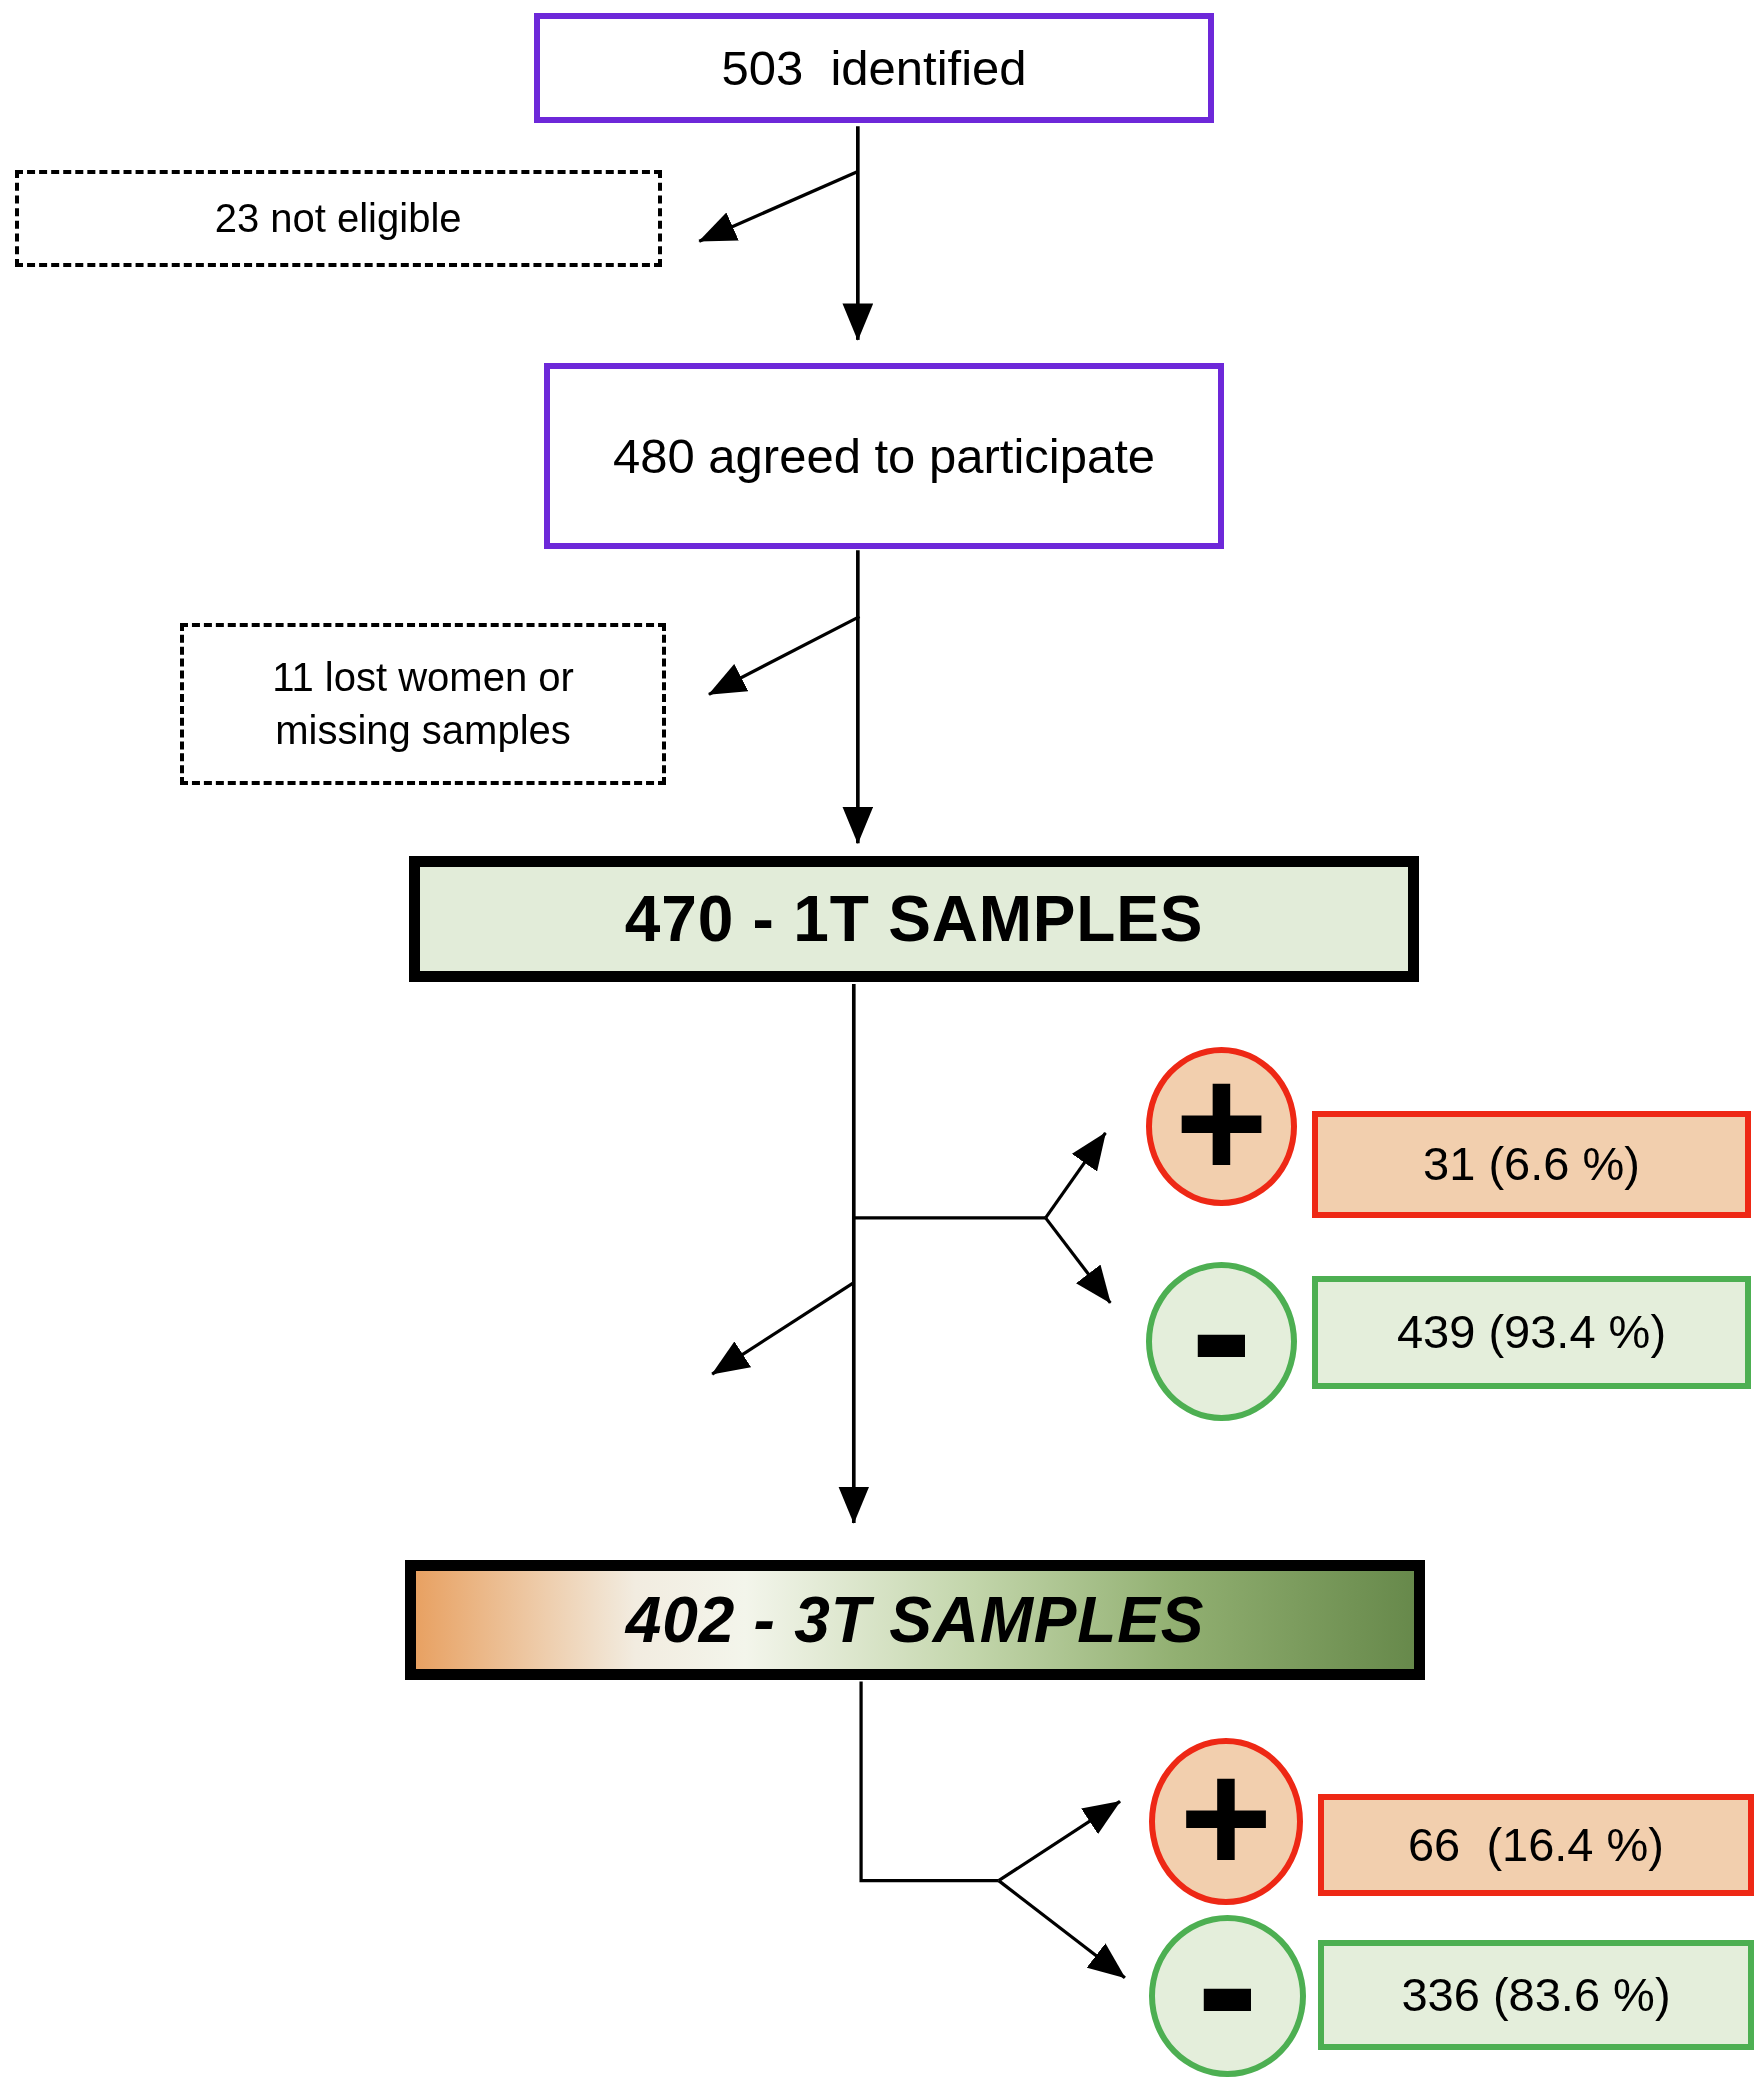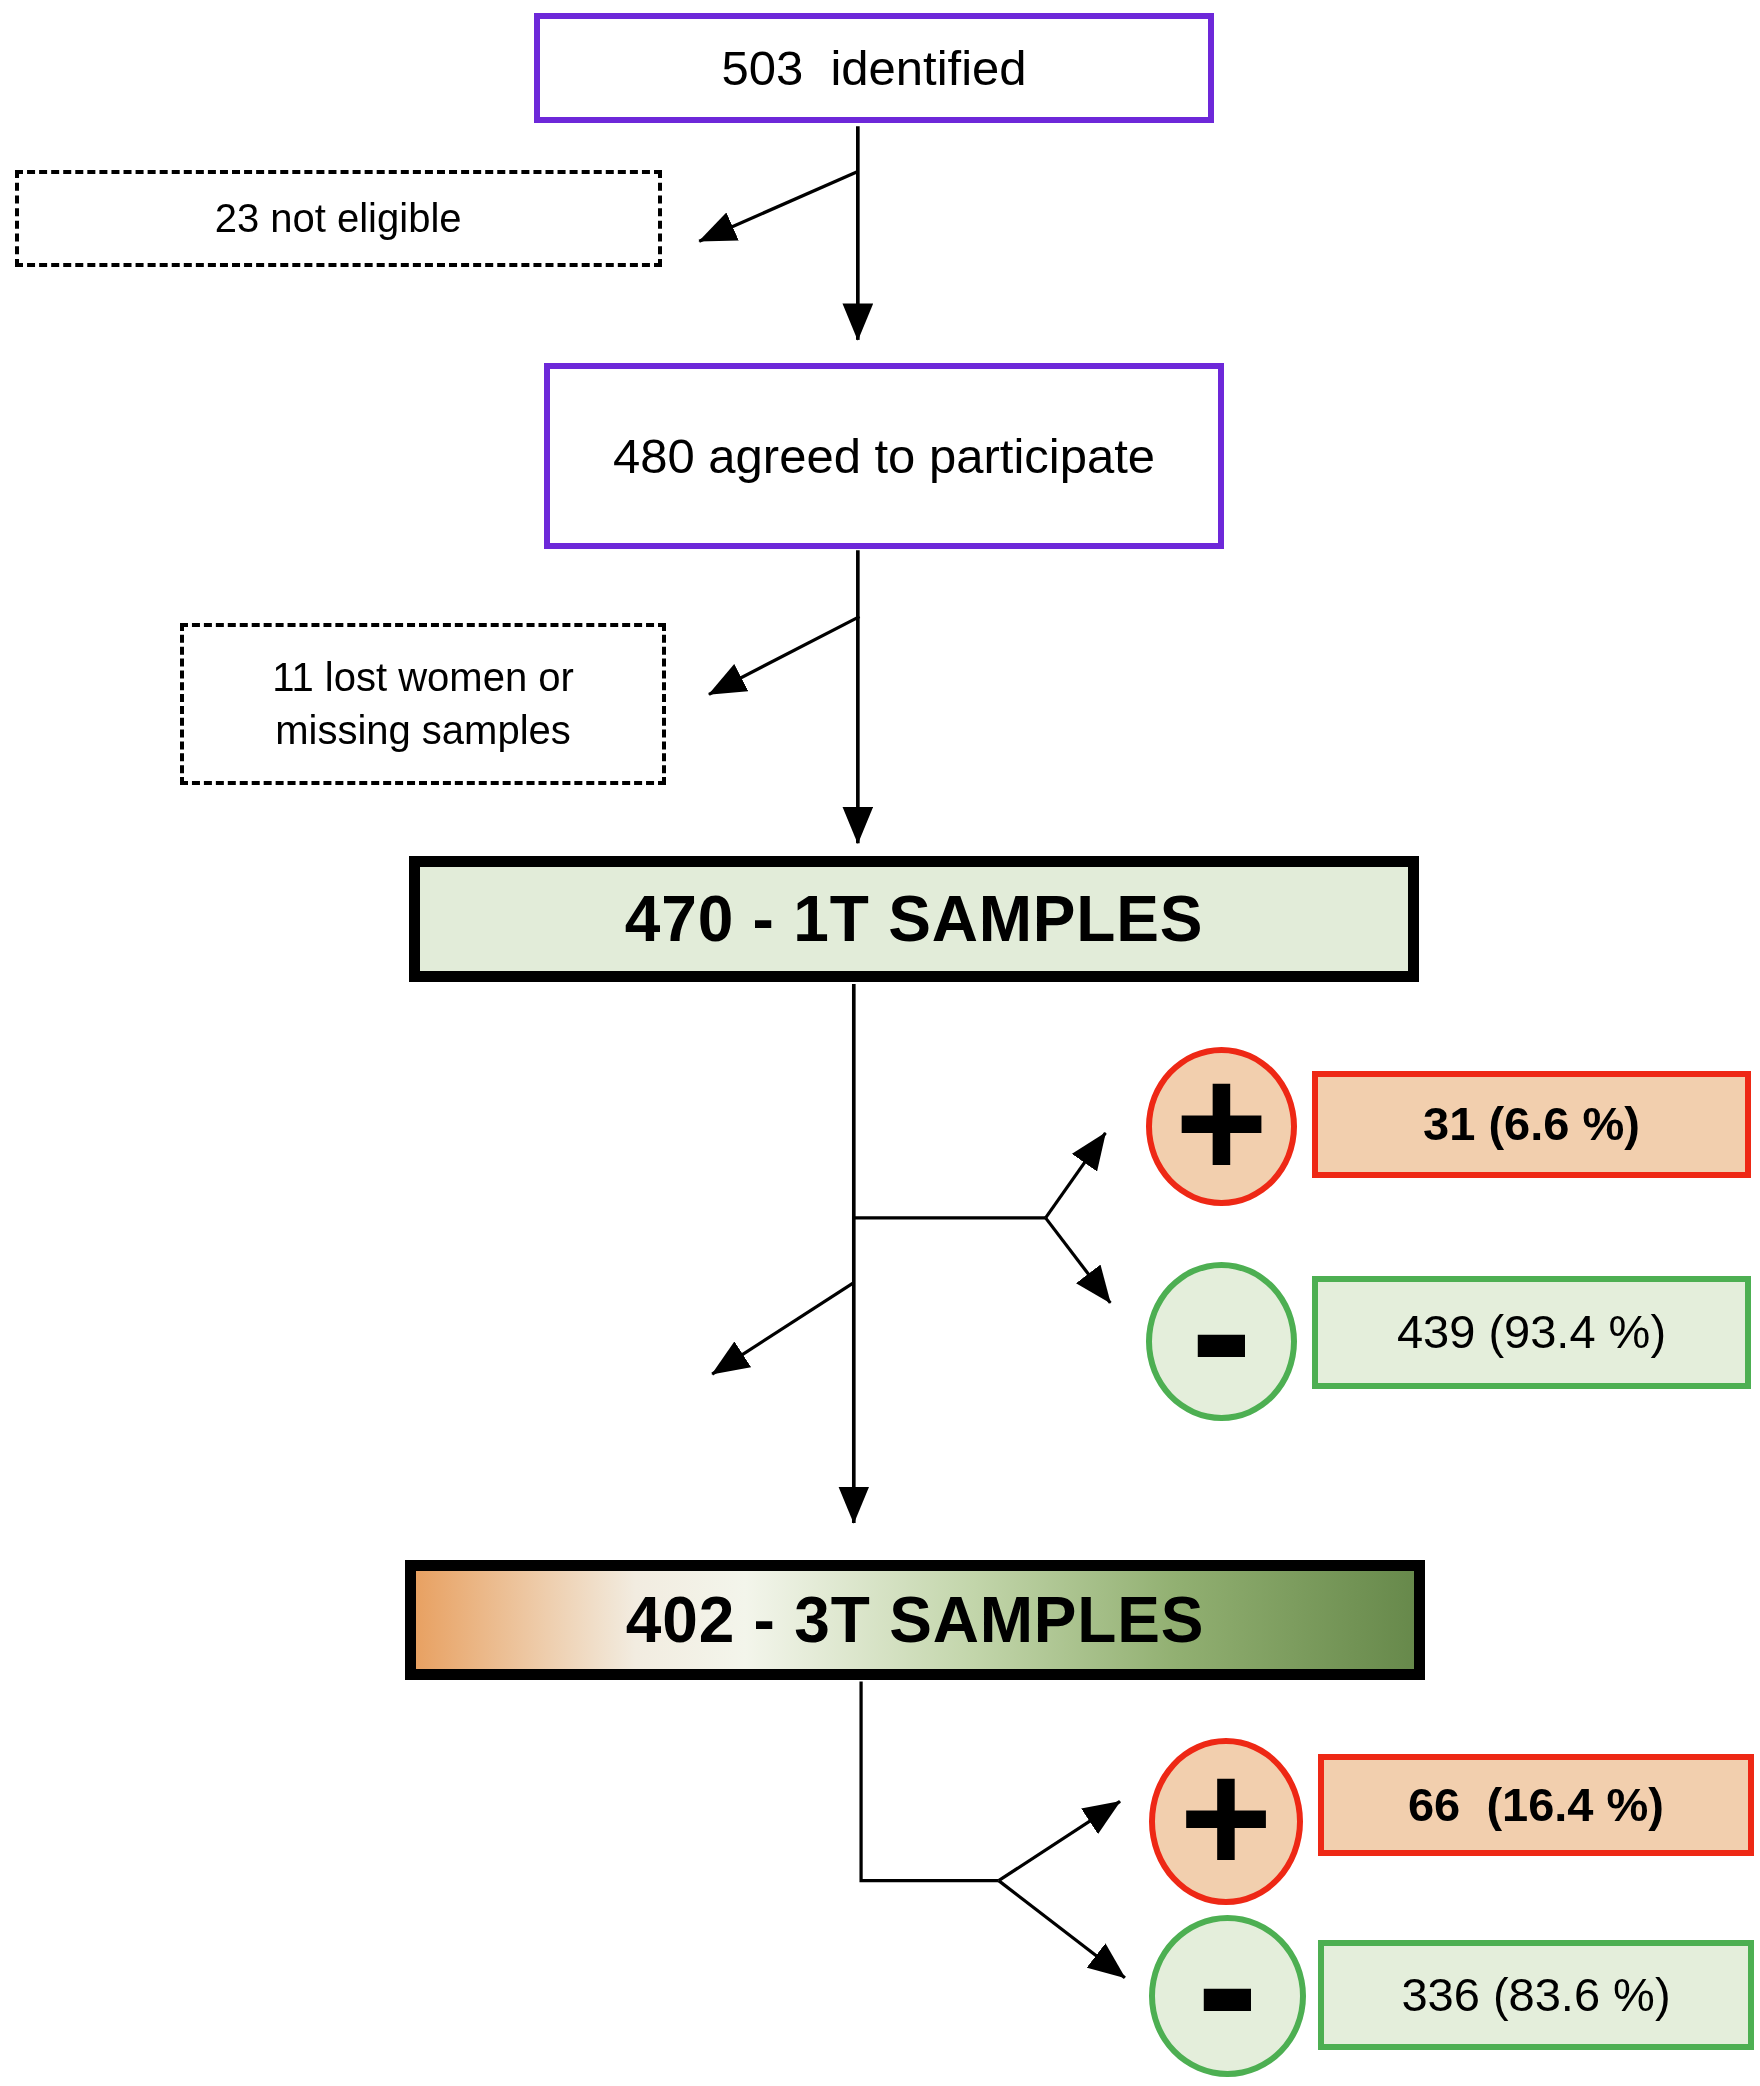--- a/index.html
+++ b/index.html
@@ -7,21 +7,21 @@
   .canvas{position:absolute;left:0;top:0;width:1761px;height:2087px;}
   .connectors{position:absolute;left:0;top:0;width:1761px;height:2087px;z-index:1;}
   .node{position:absolute;box-sizing:border-box;display:flex;align-items:center;justify-content:center;text-align:center;z-index:2;background:#fff;}
   .label{white-space:pre-wrap;line-height:1.32;}
   .solid{border:6px solid #6d28d9;font-size:49px;}
   .dashedbox{border:4.9px dashed #000;font-size:40px;}
   .sample{border:11.3px solid #000;font-size:64px;font-weight:bold;letter-spacing:0.8px;}
   .fill-1t{background:var(--samples-1t-fill);}
   .fill-3t{background:linear-gradient(90deg,var(--gradient-left) 0%,#f2ece0 22%,var(--gradient-mid) 33%,#c2d5aa 56%,#92b072 76%,var(--gradient-right) 100%);}
   .result{font-size:47px;border:6.5px solid #000;}
-  .bold{font-weight:bold;}
+  .bold{font-weight:normal;margin-top:40px;}
   .pos{background:var(--positive-fill);border-color:var(--positive-border);}
   .neg{background:var(--negative-fill);border-color:var(--negative-border);}
   .circle{border-radius:50%;z-index:2;}
   .circle .sign{font-weight:bold;line-height:0.6;}
   .circle.pos .sign{font-size:159px;margin-top:-4.9px;}
   .circle.neg .sign{font-size:186px;margin-top:-24px;}
 </style>
 </head>
 <body>
 
@@ -75,21 +75,21 @@
   </div>
 
   <div class="node circle result neg" style="left:1146px;top:1262px;width:151px;height:159px;">
     <span class="sign">-</span>
   </div>
   <div class="node result neg" style="left:1312px;top:1276px;width:439px;height:113px;">
     <span class="label">439 (93.4 %)</span>
   </div>
 
 
-  <div class="node sample fill-3t" style="left:405px;top:1560px;width:1020px;height:120px;">
+  <div class="node sample fill-3t" style="left:405px;top:1560px;width:1020px;height:120px;font-style:italic;">
     <span class="label">402 - 3T SAMPLES</span>
   </div>
 
   <div class="node circle result pos" style="left:1149px;top:1738px;width:154px;height:167px;">
     <span class="sign">+</span>
   </div>
   <div class="node result pos bold" style="left:1318px;top:1754px;width:436px;height:102px;">
     <span class="label">66  (16.4 %)</span>
   </div>
 

